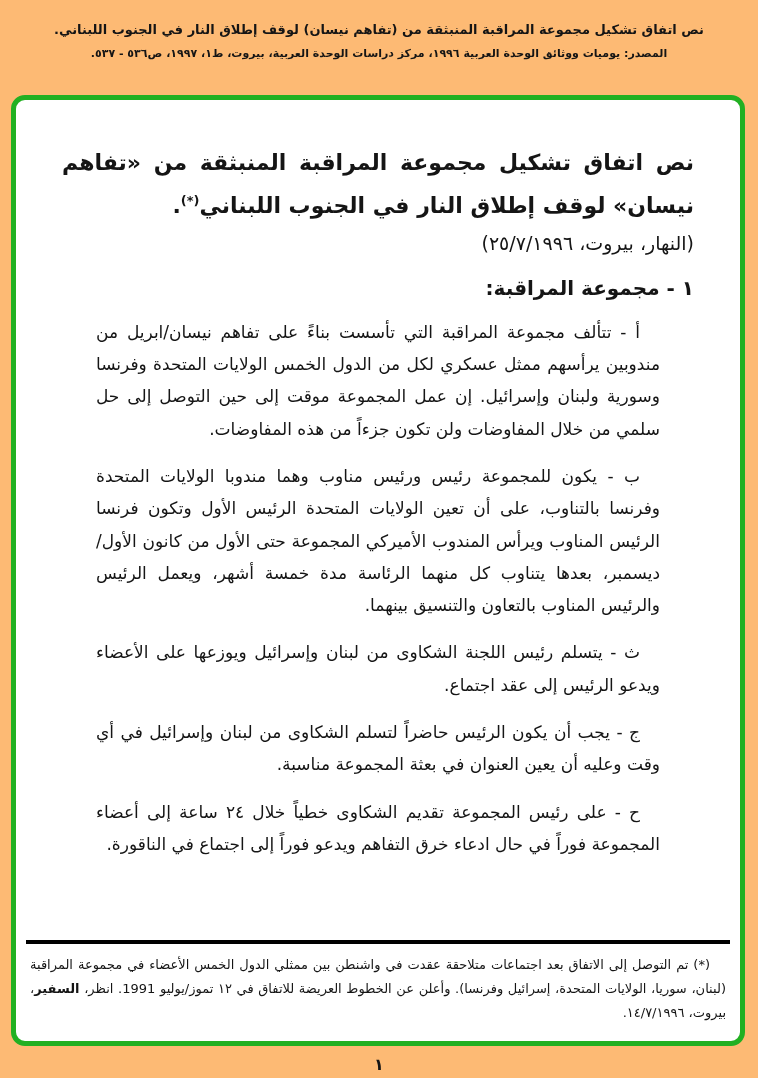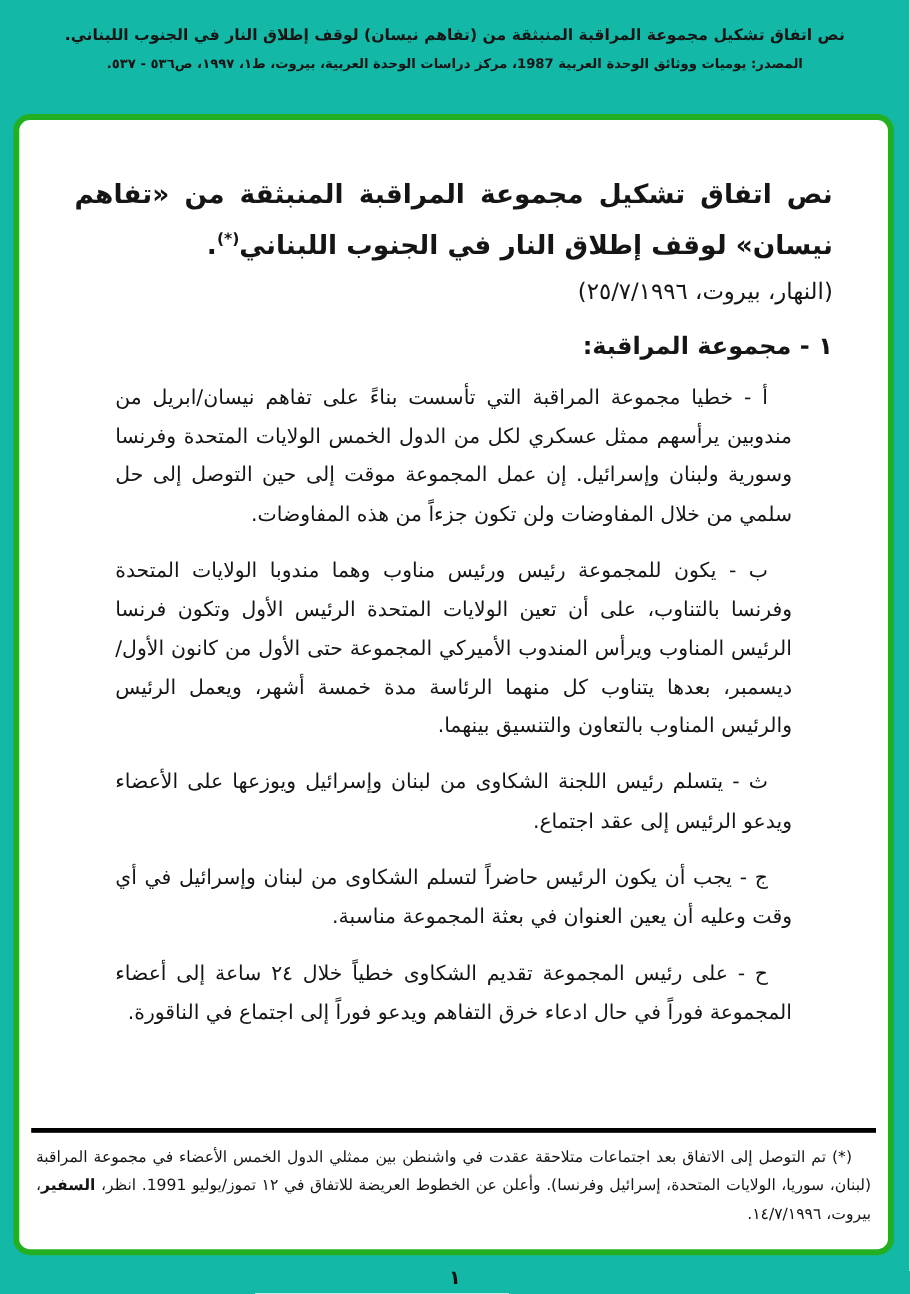--- a/index.html
+++ b/index.html
@@ -7,21 +7,21 @@
   body {
     background: #ffffff;
     font-family: "DejaVu Sans", sans-serif;
     color: #151515;
     overflow: hidden;
   }
   .page {
     position: relative;
     width: 758px;
     height: 1078px;
-    background: #14b8a6;
+    background: #fdba74;
   }
 
   
   .top-header {
     position: absolute;
     top: 20px;
     left: 22px;
     right: 22px;
     text-align: center;
   }
@@ -116,34 +116,34 @@
     font-weight: bold;
   }
 </style>
 </head>
 <body>
 
 <div class="page">
 
   <header class="top-header" dir="rtl">
     <div class="header-title">نص اتفاق تشكيل مجموعة المراقبة المنبثقة من (تفاهم نيسان) لوقف إطلاق النار في الجنوب اللبناني.</div>
-    <div class="header-source">المصدر: يوميات ووثائق الوحدة العربية 1987، مركز دراسات الوحدة العربية، بيروت، ط١، ١٩٩٧، ص٥٣٦ - ٥٣٧.</div>
+    <div class="header-source">المصدر: يوميات ووثائق الوحدة العربية ١٩٩٦، مركز دراسات الوحدة العربية، بيروت، ط١، ١٩٩٧، ص٥٣٦ - ٥٣٧.</div>
   </header>
 
   <div class="doc-frame" style="border-color: rgb(34, 176, 34);">
     <div class="doc-content" dir="rtl">
 
       <h1 class="doc-title"><span>نص اتفاق تشكيل مجموعة المراقبة المنبثقة من «تفاهم نيسان» لوقف إطلاق النار في الجنوب اللبناني</span><sup>(*)</sup><span>.</span></h1>
 
       <div class="doc-byline">(النهار، بيروت، ٢٥/٧/١٩٩٦)</div>
 
       <h2 class="section-heading">١ - مجموعة المراقبة:</h2>
 
       <div class="body-block">
-        <p class="body-par">أ - خطيا مجموعة المراقبة التي تأسست بناءً على تفاهم نيسان/ابريل من مندوبين يرأسهم ممثل عسكري لكل من الدول الخمس الولايات المتحدة وفرنسا وسورية ولبنان وإسرائيل. إن عمل المجموعة موقت إلى حين التوصل إلى حل سلمي من خلال المفاوضات ولن تكون جزءاً من هذه المفاوضات.</p>
+        <p class="body-par">أ - تتألف مجموعة المراقبة التي تأسست بناءً على تفاهم نيسان/ابريل من مندوبين يرأسهم ممثل عسكري لكل من الدول الخمس الولايات المتحدة وفرنسا وسورية ولبنان وإسرائيل. إن عمل المجموعة موقت إلى حين التوصل إلى حل سلمي من خلال المفاوضات ولن تكون جزءاً من هذه المفاوضات.</p>
         <p class="body-par">ب - يكون للمجموعة رئيس ورئيس مناوب وهما مندوبا الولايات المتحدة وفرنسا بالتناوب، على أن تعين الولايات المتحدة الرئيس الأول وتكون فرنسا الرئيس المناوب ويرأس المندوب الأميركي المجموعة حتى الأول من كانون الأول/ديسمبر، بعدها يتناوب كل منهما الرئاسة مدة خمسة أشهر، ويعمل الرئيس والرئيس المناوب بالتعاون والتنسيق بينهما.</p>
         <p class="body-par">ث - يتسلم رئيس اللجنة الشكاوى من لبنان وإسرائيل ويوزعها على الأعضاء ويدعو الرئيس إلى عقد اجتماع.</p>
         <p class="body-par">ج - يجب أن يكون الرئيس حاضراً لتسلم الشكاوى من لبنان وإسرائيل في أي وقت وعليه أن يعين العنوان في بعثة المجموعة مناسبة.</p>
         <p class="body-par">ح - على رئيس المجموعة تقديم الشكاوى خطياً خلال ٢٤ ساعة إلى أعضاء المجموعة فوراً في حال ادعاء خرق التفاهم ويدعو فوراً إلى اجتماع في الناقورة.</p>
       </div>
 
       <div class="footnote">
         <div class="footnote-rule"></div>
         <p class="footnote-text"><span>(*) تم التوصل إلى الاتفاق بعد اجتماعات متلاحقة عقدت في واشنطن بين ممثلي الدول الخمس الأعضاء في مجموعة المراقبة (لبنان، سوريا، الولايات المتحدة، إسرائيل وفرنسا). وأعلن عن الخطوط العريضة للاتفاق في ١٢ تموز/يوليو 1991. انظر، </span><span class="src">السفير</span><span>، بيروت، ١٤/٧/١٩٩٦.</span></p>
       </div>

